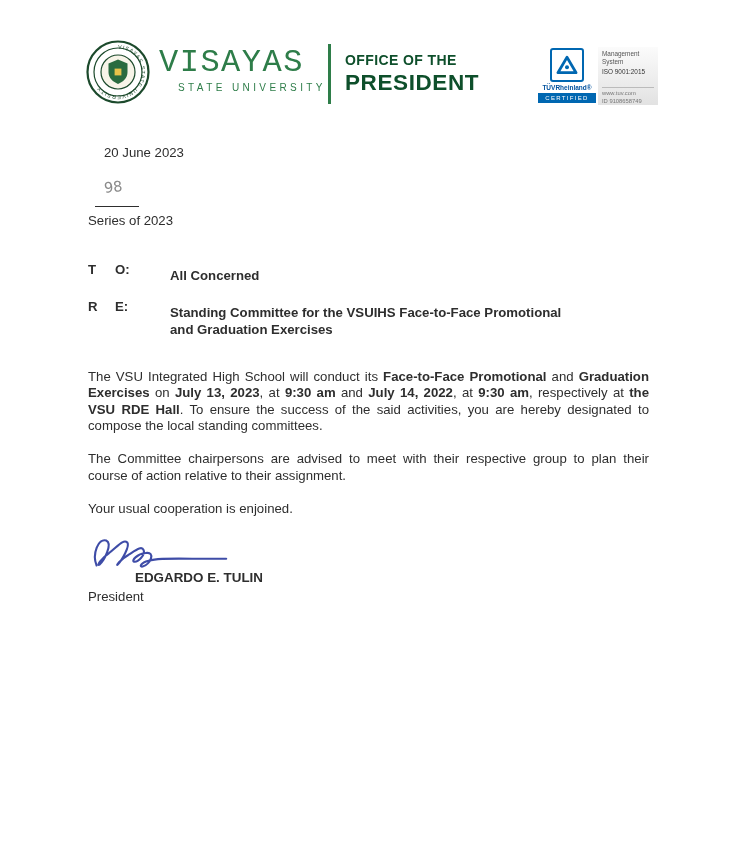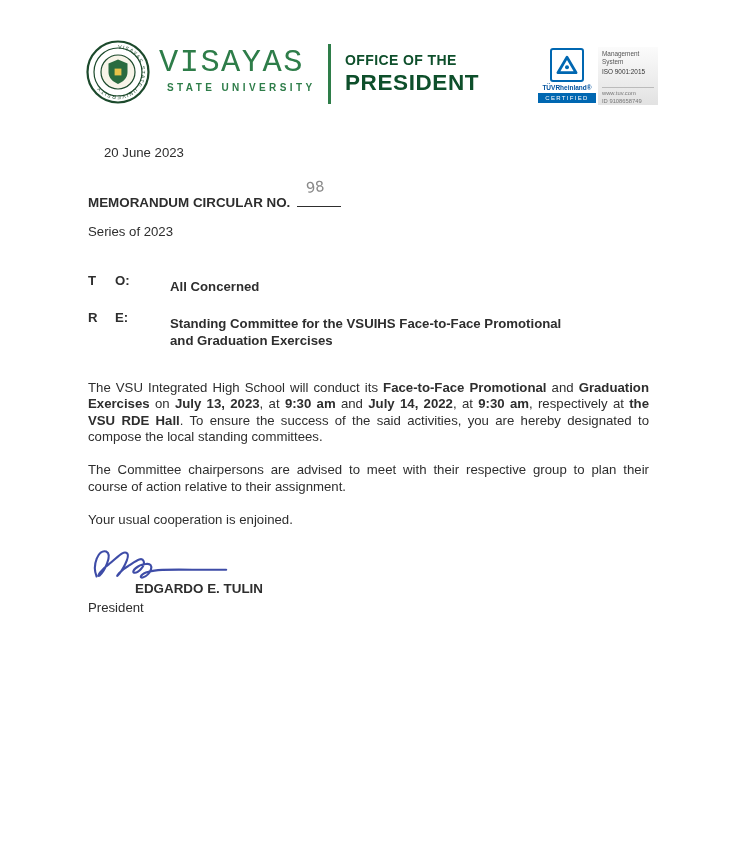--- a/index.html
+++ b/index.html
@@ -4,42 +4,42 @@
 <style>
   html,body{margin:0;padding:0;background:#ffffff;}
   .page{
     position:relative;width:729px;height:841px;background:#ffffff;overflow:hidden;
     font-family:"Liberation Sans", sans-serif;color:#2e2e2e;
   }
   
   .seal{position:absolute;left:86px;top:40px;width:64px;height:64px;}
   .uni{position:absolute;left:159px;top:47px;}
   .uni-name{font-size:32px;line-height:1;color:#2e7d49;letter-spacing:1.5px;font-weight:400;font-family:Liberation Mono, monospace;}
-  .uni-sub{font-size:10px;letter-spacing:3.4px;color:#2e7d49;margin:3px 0 0 8px;font-weight:700;}
+  .uni-sub{font-size:10px;letter-spacing:3.4px;color:#2e7d49;margin:3px 0 0 19px;font-weight:400;}
   .lh-divider{position:absolute;left:328px;top:44px;width:2.5px;height:60px;background:#2e7d49;}
   .office{position:absolute;left:345px;top:52px;}
   .office-line1{font-size:14px;font-weight:700;color:#0e4f2b;letter-spacing:.4px;}
   .office-line2{font-size:22.5px;font-weight:700;color:#0e4f2b;letter-spacing:.6px;margin-top:2px;}
   
   .tuv{position:absolute;left:536px;top:47px;width:122px;height:58px;display:flex;}
   .tuv-left{width:62px;display:flex;flex-direction:column;align-items:center;background:#fff;}
   .tuv-logo-box{width:30px;height:30px;border:2.5px solid #0067b1;border-radius:3px;display:flex;align-items:center;justify-content:center;margin-top:1px;background:#fff;}
   .tuv-brand{font-size:6.5px;font-weight:700;color:#00519e;margin-top:2px;white-space:nowrap;}
   .tuv-certified{width:58px;background:#0067b1;color:#fff;font-size:6px;letter-spacing:1.3px;text-align:center;padding:2px 0 1.5px;margin-top:2px;}
   .tuv-right{flex:1;background:linear-gradient(180deg,#fbfbfb,#e2e2e2);padding:3px 4px 2px;font-size:6.4px;color:#555;line-height:1.3;}
   .tuv-iso{margin-top:1px;color:#333;}
   .tuv-sep{border-top:1px solid #bbb;margin:11px 0 2px;}
   .tuv-small{color:#777;font-size:5.8px;line-height:1.3;}
   
   .content{position:absolute;left:88px;top:129px;width:561px;font-size:13.2px;line-height:16.6px;}
   .date{margin:16px;}
   .memo-line{margin-top:31px;font-weight:700;font-size:13.4px;}
   .memo-blank{display:inline-block;width:44px;height:13px;border-bottom:1.5px solid #2e2e2e;margin-left:7px;position:relative;}
   .memo-number{position:absolute;left:9px;top:-14px;font-weight:400;color:#8a8a8a;font-size:14.5px;transform:rotate(-7deg);font-family:"DejaVu Sans", sans-serif;}
-  .series{margin:13px 0 0;}
+  .series{margin:2px 0 0;}
   .field-row{margin-top:32px;display:flex;}
   .field-row.re{margin-top:15px;}
   .fl{width:27px;font-weight:700;flex:none;}
   .fl2{width:55px;font-weight:700;flex:none;}
   .fv{font-weight:700;flex:1;margin-top:6px;}
   .para{margin:30px 0 0;text-align:justify;}
   .para.p2{margin-top:16px;}
   .para.p3{margin-top:17px;text-align:left;}
   .b{font-weight:700;}
   .sig-block{margin-top:10px;position:relative;padding-top:42px;}
@@ -99,21 +99,21 @@
       <div class="tuv-small">www.tuv.com</div>
       <div class="tuv-small">ID 9108658749</div>
     </div>
   </div>
 
   <div class="content">
 
     <p class="date">20 June 2023</p>
 
     <div class="memo-line">
-      <span>MEMORANDUM CIRCULAR NO.</span><span class="memo-blank"><span class="memo-number">98</span></span>
+      <span class="memo-blank"><span class="memo-number">98</span></span>
     </div>
     <p class="series">Series of 2023</p>
 
     <div class="field-row">
       <span class="fl">T</span>
       <span class="fl2">O:</span>
       <span class="fv">All Concerned</span>
     </div>
 
     <div class="field-row re">

